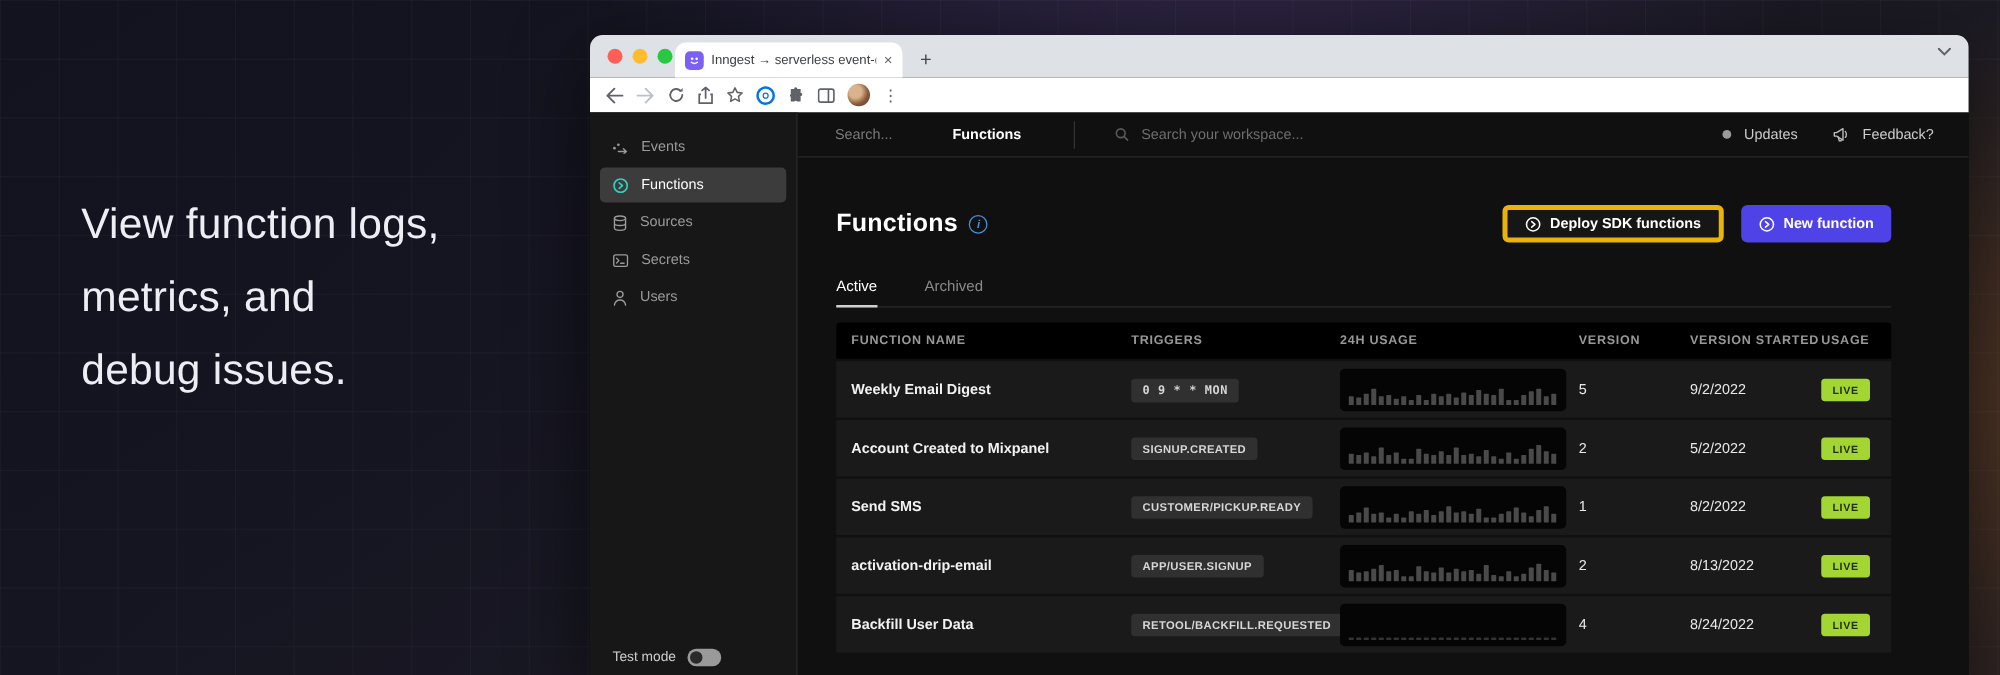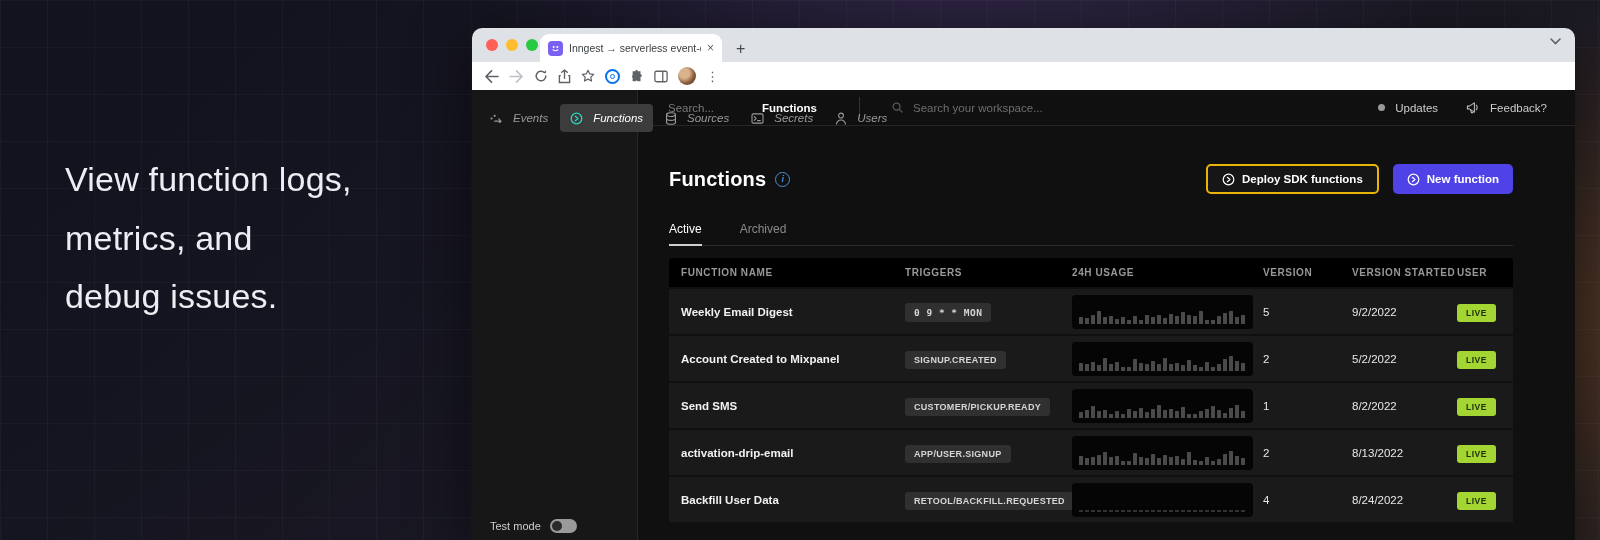--- a/index.html
+++ b/index.html
@@ -49,21 +49,21 @@
   .onep i { width:5px; height:5px; border:1.5px solid #0572ec; border-radius:50%; display:block; }
   .kebab { font-size:13px; color:#5f6368; letter-spacing:0; }
 
   
   .app { position:absolute; left:0; right:0; top:62px; bottom:0; background:#101010; display:flex; }
   .side { width:166px; background:#171717; border-right:1px solid #282828; display:flex; flex-direction:column; position:relative; }
   .logo-row { height:63px; display:flex; align-items:center; padding:0 14px 0 30px; border-bottom:1px solid #2a2a2a; }
   .logo { color:#fff; font-weight:700; font-size:20px; letter-spacing:-.5px; flex:1; }
   .collapse { width:13px; height:13px; border:1.5px solid #555; border-radius:2px; position:relative; }
   .collapse::after{ content:""; position:absolute; top:0; bottom:0; right:3px; width:1.5px; background:#555; }
-  .nav { padding:14px 8px 0; display:flex; flex-direction:row; gap:2px;font-style:italic; }
+  .nav { padding:14px 8px 0; display:flex; flex-direction:column; gap:2px; }
   .nav-item { display:flex; align-items:center; gap:10px; height:28px; padding:0 10px; border-radius:4px;
     color:#9a9a9a; font-size:11.5px; }
   .nav-item svg { flex:none; }
   .nav-item.active { background:#3c3c3c; color:#fff; }
   .testmode { position:absolute; bottom:7px; left:18px; display:flex; align-items:center; gap:9px; }
   .testmode span { color:#cfcfcf; font-size:11px; }
   .toggle { width:27px; height:14px; border-radius:8px; background:#9a9a9a; position:relative; }
   .toggle::after { content:""; position:absolute; left:2px; top:2px; width:10px; height:10px; border-radius:50%; background:#2a2a2a; }
 
   .right { flex:1; display:flex; flex-direction:column; min-width:0; }
@@ -79,21 +79,21 @@
   .mega { color:#bbbbbb; display:flex; margin-left:18px; }
 
   .main { flex:1; padding:0 62px 0 31px; }
   .head-row { margin-top:38px; display:flex; align-items:center; }
   .page-title { color:#fff; font-size:20px; font-weight:600; letter-spacing:.2px; }
   .info { width:15px; height:15px; border:1.5px solid #4a8fd9; border-radius:50%; margin-left:9px;
     color:#4a8fd9; font-size:9px; display:flex; align-items:center; justify-content:center; font-style:italic; font-weight:700; }
   .head-btns { margin-left:auto; display:flex; gap:14px; }
   .btn { height:30px; border-radius:5px; display:flex; align-items:center; gap:7px; padding:0 14px;
     font-size:11.5px; font-weight:600; color:#fff; }
-  .btn.ghost { border:2px solid #eab308; background:#161616; }
+  .btn.ghost { border:4px solid #eab308; background:#161616; }
   .btn.primary { background:#4f43e8; }
 
   .tabs { margin-top:28px; display:flex; gap:38px; border-bottom:1px solid #2a2a2a; }
   .tabitem { padding-bottom:9px; font-size:12px; color:#8a8a8a; position:relative; }
   .tabitem.active { color:#fff; font-weight:500; }
   .tabitem.active::after { content:""; position:absolute; left:0; right:0; bottom:-1px; height:2px; background:#cfcfcf; }
 
   .table { margin-top:12px; }
   .thead, .trow { display:grid; grid-template-columns:224px 167px 191px 89px 105px 1fr; align-items:center; padding:0 12px; }
   .thead { background:#000; height:29px; border-radius:3px 3px 0 0; }
@@ -296,21 +296,21 @@
           <span class="tabitem">Archived</span>
         </div>
 
         <div class="table">
           <div class="thead">
               <span class="th">FUNCTION NAME</span>
               <span class="th">TRIGGERS</span>
               <span class="th">24H USAGE</span>
               <span class="th">VERSION</span>
               <span class="th">VERSION STARTED</span>
-              <span class="th">USER</span>
+              <span class="th">USAGE</span>
             </div>
           <div>
   <div class="trow">
     <span class="fname">Weekly Email Digest</span>
     <span><span class="badge mono">0 9 * * MON</span></span>
     <span class="spark">
                   <span class="bar" style="height: 7px;"></span>
                   <span class="bar" style="height: 6px;"></span>
                   <span class="bar" style="height: 9px;"></span>
                   <span class="bar" style="height: 13px;"></span>

